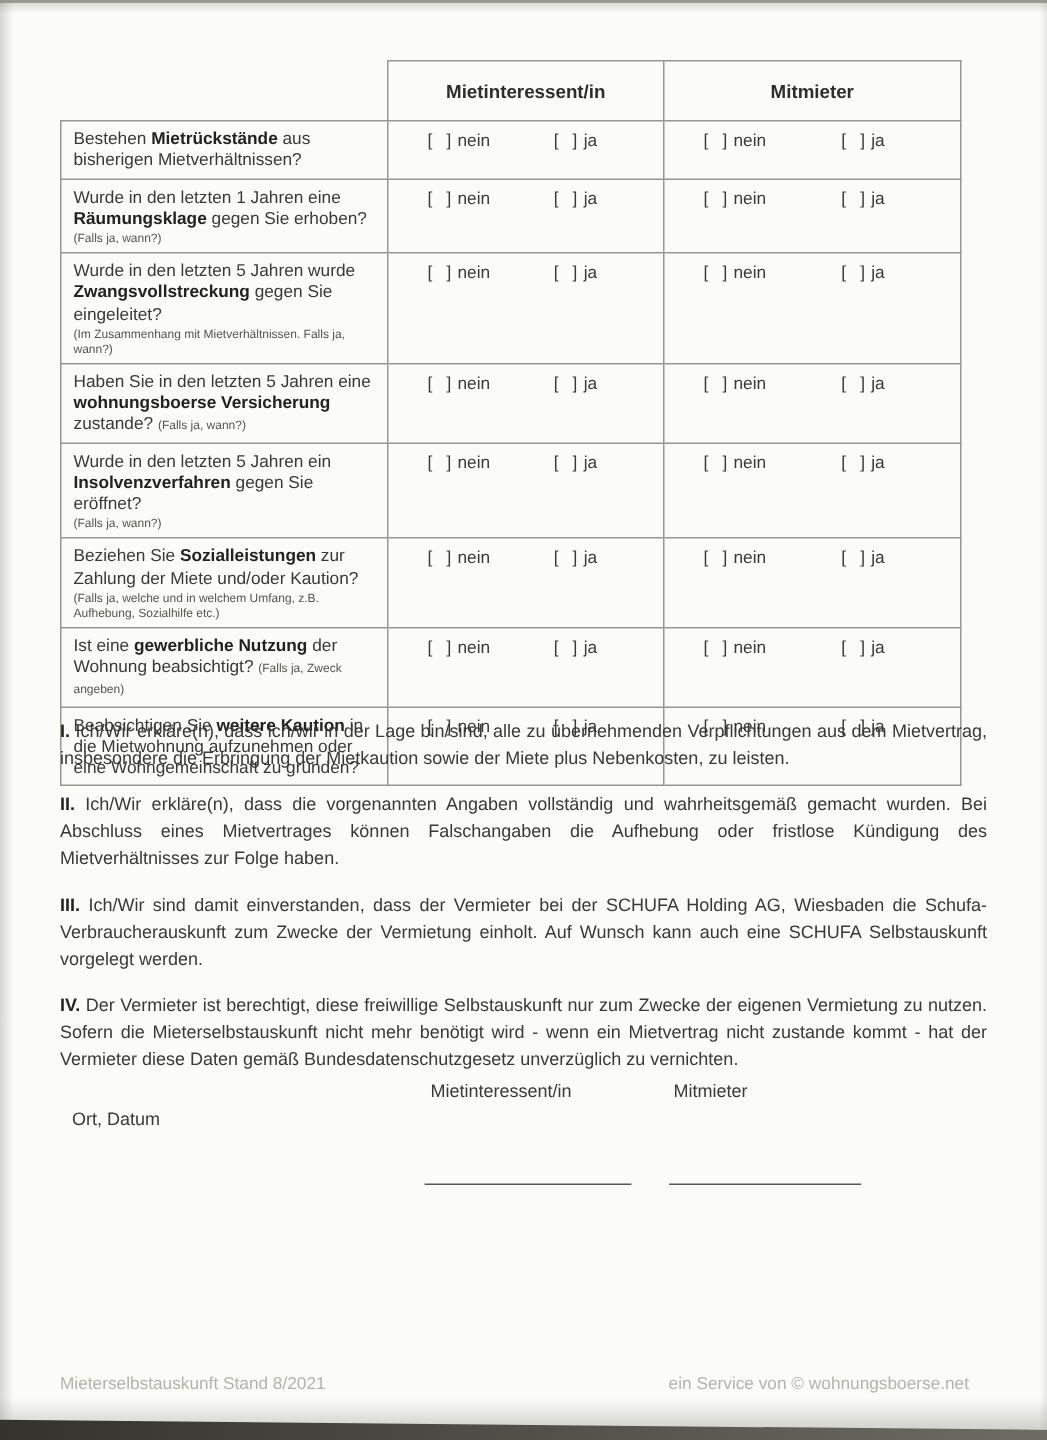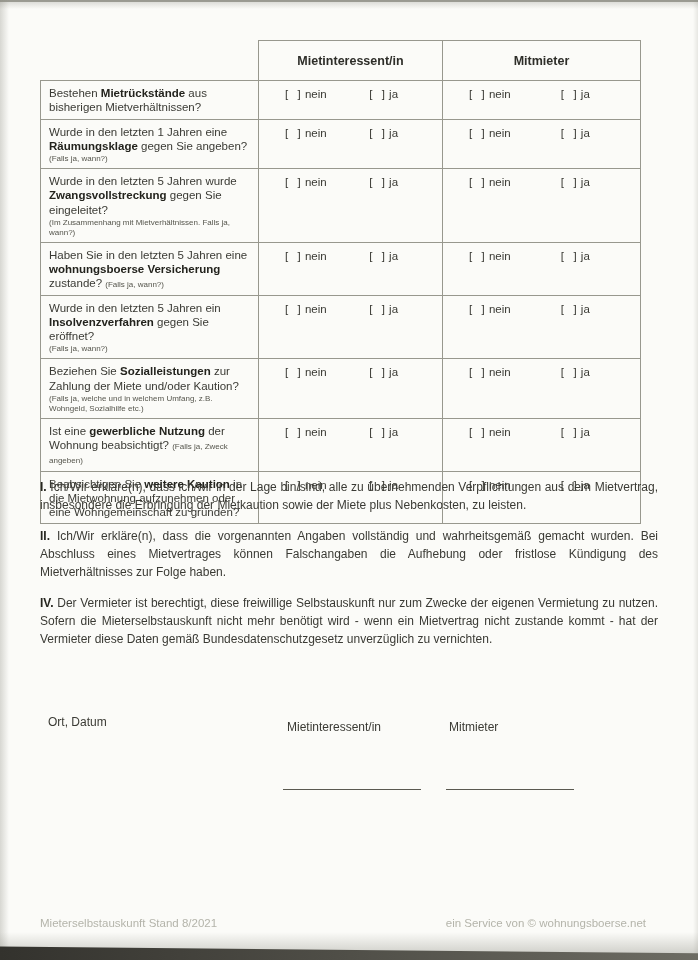--- a/index.html
+++ b/index.html
@@ -71,21 +71,21 @@
     width: 618px;
     font-size: 12px;
     line-height: 1.5;
     text-align: justify;
     color: #3a3a34;
   }
   .declarations p { margin-bottom: 13px; }
   .declarations .numeral { font-weight: bold; color: #26261f; }
 
   
-  .sig-ort { position: absolute; left: 48px; top: 715px; font-size: 12px; color: #3a3a34; }
+  .sig-ort { position: absolute; left: 48px; top: 739px; font-size: 12px; color: #3a3a34; }
   .sig-label-1 { position: absolute; left: 287px; top: 720px; font-size: 12px; color: #3a3a34; }
   .sig-label-2 { position: absolute; left: 449px; top: 720px; font-size: 12px; color: #3a3a34; }
   .sig-line-1 { position: absolute; left: 283px; top: 789px; width: 138px; border-top: 1.2px solid #5a5950; }
   .sig-line-2 { position: absolute; left: 446px; top: 789px; width: 128px; border-top: 1.2px solid #5a5950; }
 
   
   .footer {
     position: absolute;
     left: 40px; right: 52px; top: 917px;
     display: flex;
@@ -127,21 +127,21 @@
             </div>
           </td>
           <td class="opt-cell">
             <div class="opt-grid">
               <span class="opt"><span class="box">[  ]</span><span>&nbsp;nein</span></span>
               <span class="opt"><span class="box">[  ]</span><span>&nbsp;ja</span></span>
             </div>
           </td>
         </tr>
         <tr>
-          <td class="q-cell"><span class="seg-normal">Wurde in den letzten 1 Jahren eine </span><span class="seg-bold">Räumungsklage</span><span class="seg-normal"> gegen Sie angeben?</span><span class="seg-small-block">(Falls ja, wann?)</span></td>
+          <td class="q-cell"><span class="seg-normal">Wurde in den letzten 1 Jahren eine </span><span class="seg-bold">Räumungsklage</span><span class="seg-normal"> gegen Sie erhoben?</span><span class="seg-small-block">(Falls ja, wann?)</span></td>
           <td class="opt-cell">
             <div class="opt-grid">
               <span class="opt"><span class="box">[  ]</span><span>&nbsp;nein</span></span>
               <span class="opt"><span class="box">[  ]</span><span>&nbsp;ja</span></span>
             </div>
           </td>
           <td class="opt-cell">
             <div class="opt-grid">
               <span class="opt"><span class="box">[  ]</span><span>&nbsp;nein</span></span>
               <span class="opt"><span class="box">[  ]</span><span>&nbsp;ja</span></span>
@@ -187,21 +187,21 @@
             </div>
           </td>
           <td class="opt-cell">
             <div class="opt-grid">
               <span class="opt"><span class="box">[  ]</span><span>&nbsp;nein</span></span>
               <span class="opt"><span class="box">[  ]</span><span>&nbsp;ja</span></span>
             </div>
           </td>
         </tr>
         <tr>
-          <td class="q-cell"><span class="seg-normal">Beziehen Sie </span><span class="seg-bold">Sozialleistungen</span><span class="seg-normal"> zur Zahlung der Miete und/oder Kaution?</span><span class="seg-small-block">(Falls ja, welche und in welchem Umfang, z.B. Wohngeld, Sozialhilfe etc.)</span></td>
+          <td class="q-cell"><span class="seg-normal">Beziehen Sie </span><span class="seg-bold">Sozialleistungen</span><span class="seg-normal"> zur Zahlung der Miete und/oder Kaution?</span><span class="seg-small-block">(Falls ja, welche und in welchem Umfang, z.B. Aufhebung, Sozialhilfe etc.)</span></td>
           <td class="opt-cell">
             <div class="opt-grid">
               <span class="opt"><span class="box">[  ]</span><span>&nbsp;nein</span></span>
               <span class="opt"><span class="box">[  ]</span><span>&nbsp;ja</span></span>
             </div>
           </td>
           <td class="opt-cell">
             <div class="opt-grid">
               <span class="opt"><span class="box">[  ]</span><span>&nbsp;nein</span></span>
               <span class="opt"><span class="box">[  ]</span><span>&nbsp;ja</span></span>
@@ -237,20 +237,21 @@
               <span class="opt"><span class="box">[  ]</span><span>&nbsp;ja</span></span>
             </div>
           </td>
         </tr>
       </tbody>
   </table>
 
   <section class="declarations">
     <p><span class="numeral">I.</span> <span>Ich/Wir erkläre(n), dass ich/wir in der Lage bin/sind, alle zu übernehmenden Verpflichtungen aus dem Mietvertrag, insbesondere die Erbringung der Mietkaution sowie der Miete plus Nebenkosten, zu leisten.</span></p>
     <p><span class="numeral">II.</span> <span>Ich/Wir erkläre(n), dass die vorgenannten Angaben vollständig und wahrheitsgemäß gemacht wurden. Bei Abschluss eines Mietvertrages können Falschangaben die Aufhebung oder fristlose Kündigung des Mietverhältnisses zur Folge haben.</span></p>
+    <p><span class="numeral">III.</span> <span>Ich/Wir sind damit einverstanden, dass der Vermieter bei der SCHUFA Holding AG, Wiesbaden die Schufa-Verbraucherauskunft zum Zwecke der Vermietung einholt. Auf Wunsch kann auch eine SCHUFA Selbstauskunft vorgelegt werden.</span></p>
     <p><span class="numeral">IV.</span> <span>Der Vermieter ist berechtigt, diese freiwillige Selbstauskunft nur zum Zwecke der eigenen Vermietung zu nutzen. Sofern die Mieterselbstauskunft nicht mehr benötigt wird - wenn ein Mietvertrag nicht zustande kommt - hat der Vermieter diese Daten gemäß Bundesdatenschutzgesetz unverzüglich zu vernichten.</span></p>
   </section>
 
   <div class="sig-ort">Ort, Datum</div>
   <div class="sig-label-1">Mietinteressent/in</div>
   <div class="sig-label-2">Mitmieter</div>
   <div class="sig-line-1"></div>
   <div class="sig-line-2"></div>
 
   <div class="footer">

